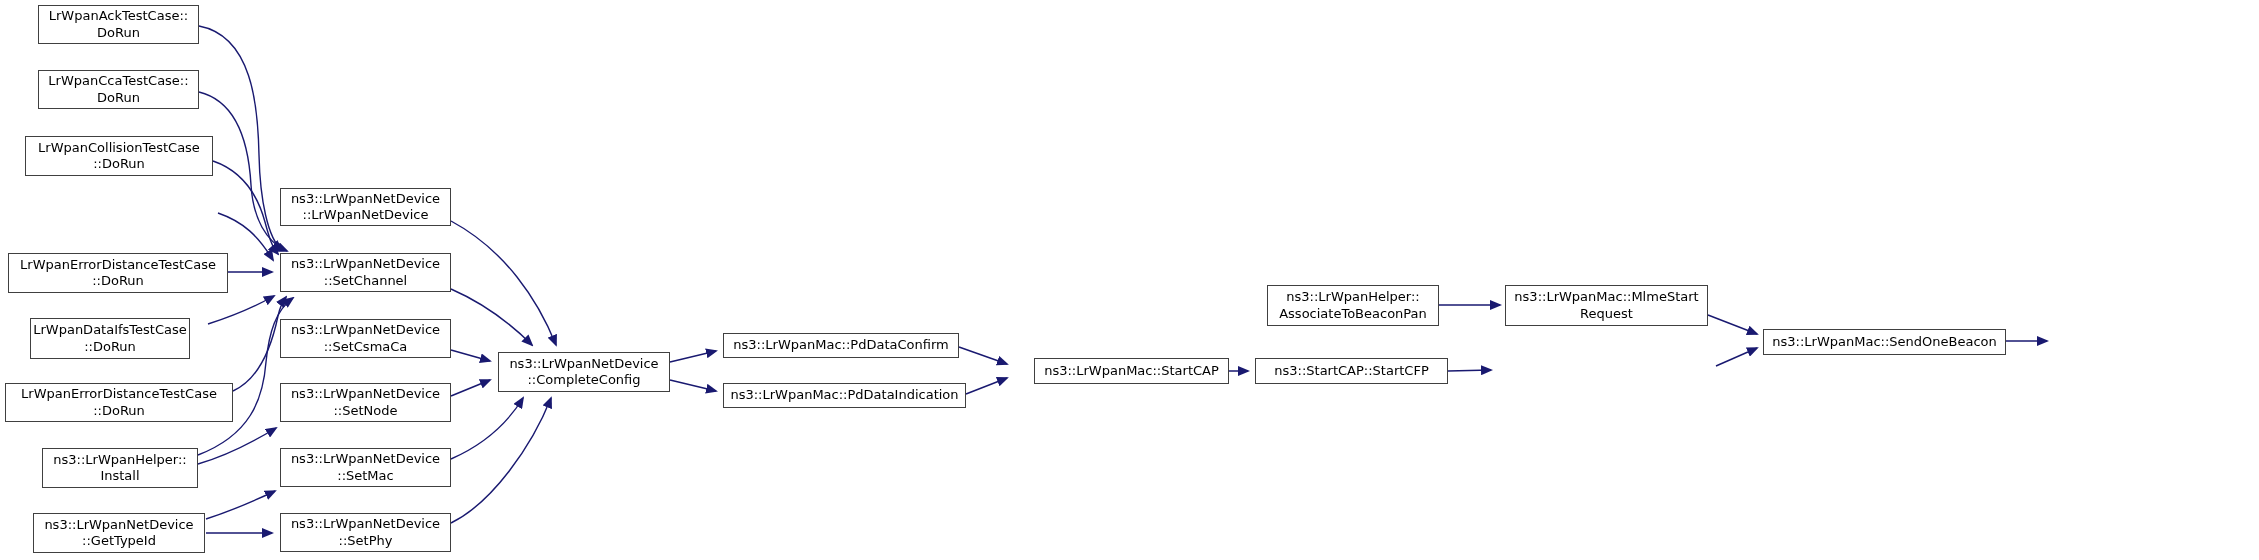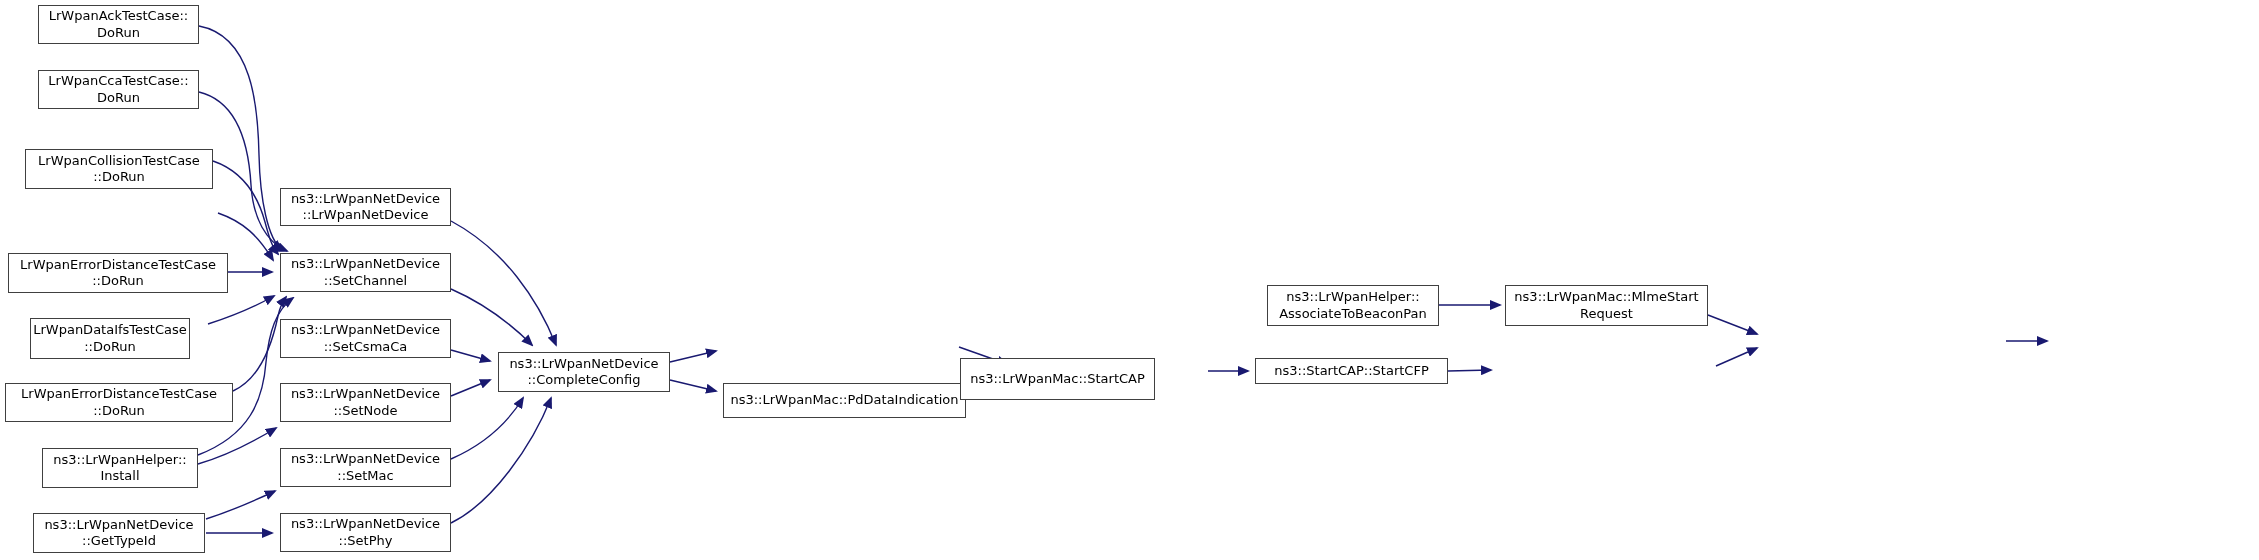--- a/index.html
+++ b/index.html
@@ -80,21 +80,21 @@
     <path class="edge" marker-end="url(#arrow)" d="M1448,371 L1491,370"></path>
     <path class="edge" marker-end="url(#arrow)" d="M1708,315 L1757,334"></path>
     <path class="edge" marker-end="url(#arrow)" d="M1716,366 L1757,348"></path>
     <path class="edge" marker-end="url(#arrow)" d="M2006,341 L2047,341"></path>
   </svg>
 
   <div class="node" style="left:38px;top:5px;width:161px;height:39px">LrWpanAckTestCase::
 DoRun</div>
   <div class="node" style="left:38px;top:70px;width:161px;height:39px">LrWpanCcaTestCase::
 DoRun</div>
-  <div class="node" style="left:25px;top:149px;width:188px;height:40px">LrWpanCollisionTestCase
+  <div class="node" style="left:25px;top:136px;width:188px;height:40px">LrWpanCollisionTestCase
 ::DoRun</div>
   <div class="node" style="left:8px;top:253px;width:220px;height:40px">LrWpanErrorDistanceTestCase
 ::DoRun</div>
   <div class="node" style="left:30px;top:318px;width:160px;height:41px">LrWpanDataIfsTestCase
 ::DoRun</div>
   <div class="node" style="left:5px;top:383px;width:228px;height:39px">LrWpanErrorDistanceTestCase
 ::DoRun</div>
   <div class="node" style="left:42px;top:448px;width:156px;height:40px">ns3::LrWpanHelper::
 Install</div>
   <div class="node" style="left:33px;top:513px;width:172px;height:40px">ns3::LrWpanNetDevice
@@ -109,26 +109,28 @@
   <div class="node" style="left:280px;top:383px;width:171px;height:39px">ns3::LrWpanNetDevice
 ::SetNode</div>
   <div class="node" style="left:280px;top:448px;width:171px;height:39px">ns3::LrWpanNetDevice
 ::SetMac</div>
   <div class="node" style="left:280px;top:513px;width:171px;height:39px">ns3::LrWpanNetDevice
 ::SetPhy</div>
 
   <div class="node" style="left:498px;top:352px;width:172px;height:40px">ns3::LrWpanNetDevice
 ::CompleteConfig</div>
 
-  <div class="node" style="left:723px;top:383px;width:243px;height:35px">ns3::LrWpanMac::PdDataIndication</div>
+  <div class="node" style="left:723px;top:333px;width:236px;height:25px">ns3::LrWpanMac::PdDataConfirm</div>
+  <div class="node" style="left:723px;top:383px;width:243px;height:25px">ns3::LrWpanMac::PdDataIndication</div>
 
-  <div class="node" style="left:960px;top:358px;width:195px;height:42px">ns3::LrWpanMac::StartCAP</div>
+  <div class="node" style="left:1034px;top:358px;width:195px;height:26px">ns3::LrWpanMac::StartCAP</div>
 
   <div class="node" style="left:1267px;top:285px;width:172px;height:41px">ns3::LrWpanHelper::
 AssociateToBeaconPan</div>
   <div class="node" style="left:1255px;top:358px;width:193px;height:26px">ns3::StartCAP::StartCFP</div>
 
   <div class="node" style="left:1505px;top:285px;width:203px;height:41px">ns3::LrWpanMac::MlmeStart
 Request</div>
 
+  <div class="node" style="left:1763px;top:329px;width:243px;height:26px">ns3::LrWpanMac::SendOneBeacon</div>
 
 
 </div>
 
 </body></html>

